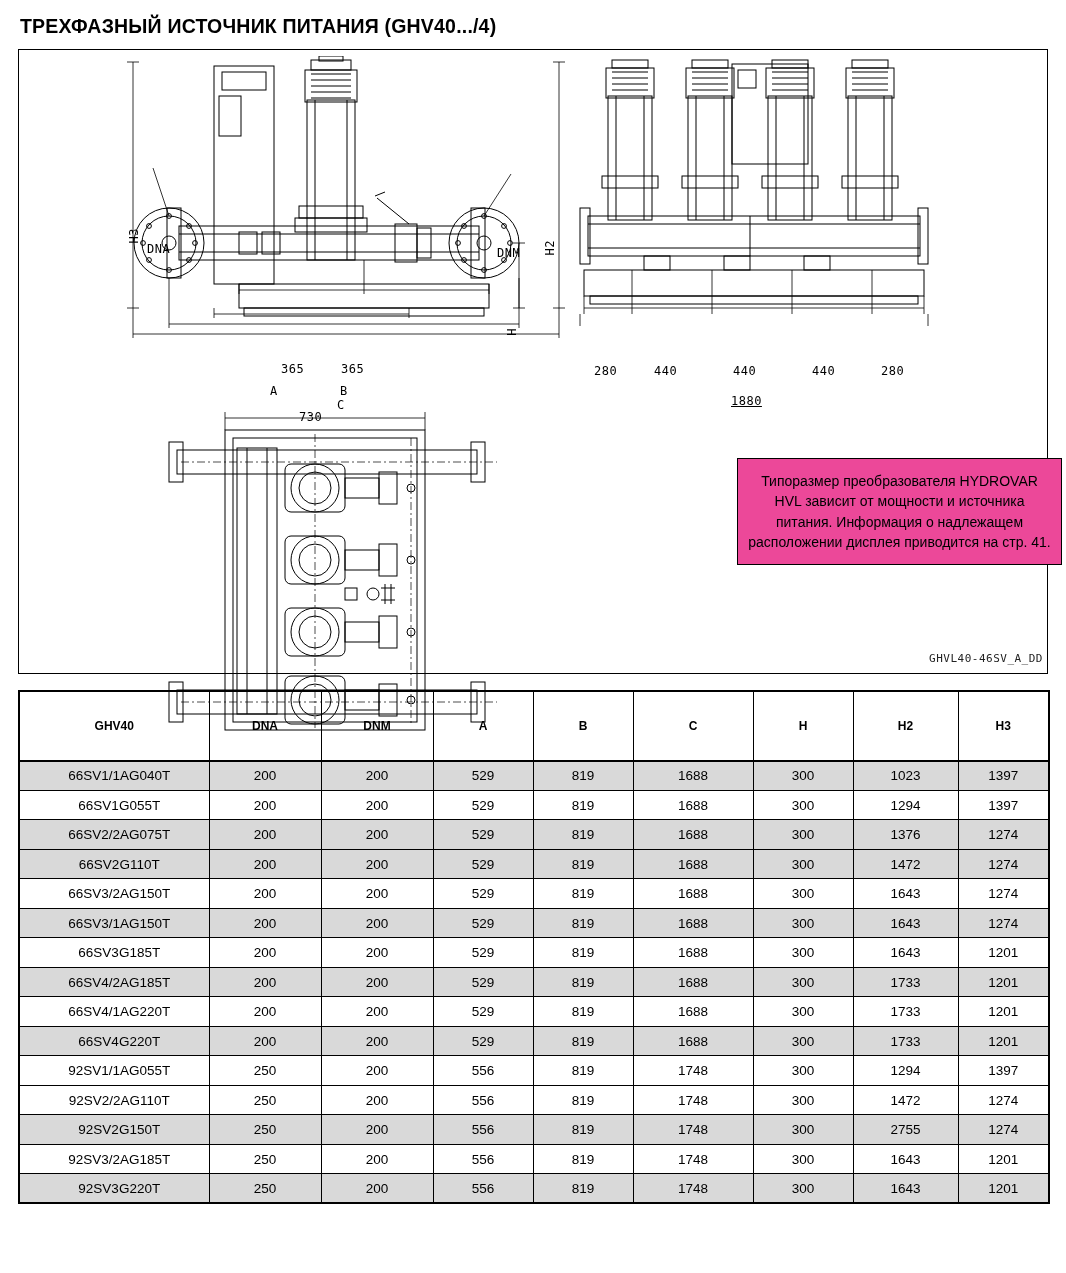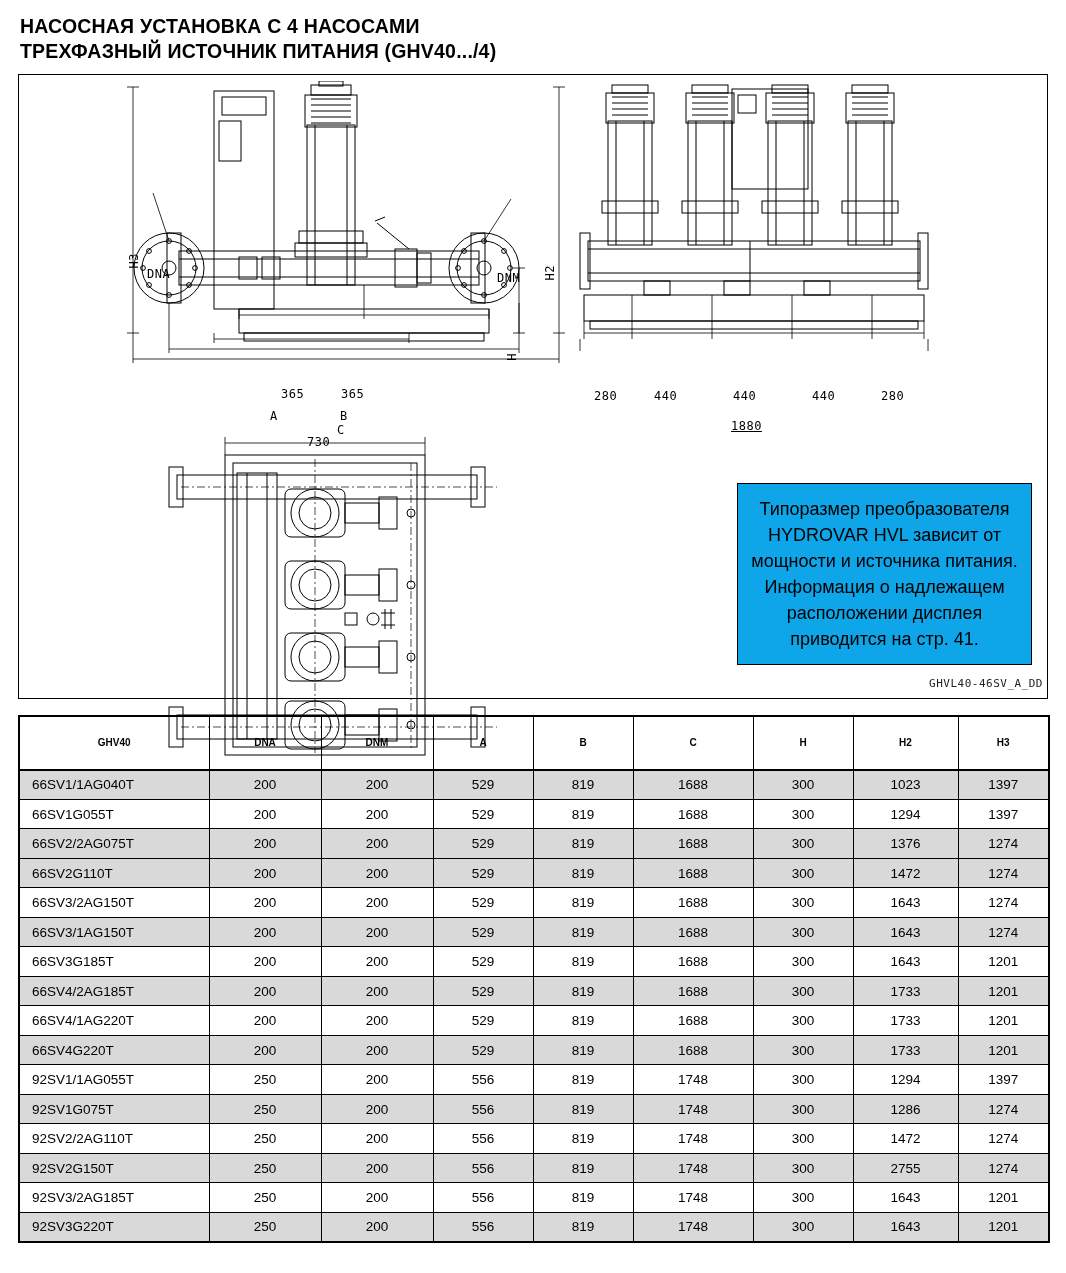--- a/index.html
+++ b/index.html
@@ -48,27 +48,27 @@
   }
   .dim-label.vert {
     writing-mode: vertical-rl;
     transform: rotate(180deg);
   }
   svg { display: block; }
   .note-box {
     position: absolute;
     left: 718px;
     top: 408px;
-    width: 295px;
+    width: 325px;
     border: 1px solid #000;
     padding: 12px 10px;
     text-align: center;
-    font-size: 18px;
+    font-size: 14px;
     line-height: 1.45;
-    background: #0ea5e9;
+    background: #ec4899;
   }
   .dwg-code {
     position: absolute;
     right: 4px;
     bottom: 8px;
     font-family: "DejaVu Sans Mono", monospace;
     font-size: 11px;
     color: #222;
     letter-spacing: .5px;
   }
@@ -82,47 +82,46 @@
   }
   table.spec th, table.spec td {
     border: 1px solid #000;
     font-size: 13.5px;
     text-align: center;
     height: 29.5px;
     padding: 0 2px;
     font-weight: normal;
   }
   table.spec thead th {
-    height: 54px;
+    height: 70px;
     font-weight: bold;
-    font-size: 10px;
+    font-size: 12px;
     border-bottom: 2px solid #000;
   }
   table.spec tbody td:first-child {
-    text-align: left;
+    text-align: center;
     padding-left: 12px;
   }
   table.spec tbody tr.alt td { background: #d9d9d9; }
   col.c0 { width: 190px; }
   col.c1 { width: 112px; }
   col.c2 { width: 112px; }
   col.c3 { width: 100px; }
   col.c4 { width: 100px; }
   col.c5 { width: 120px; }
   col.c6 { width: 100px; }
   col.c7 { width: 105px; }
   col.c8 { width: 91px; }
 </style>
 </head>
 <body>
 
 <div class="page">
 
   <h1 class="title">
-    <span class="l1">НАСОСНАЯ УСТАНОВКА С 4 НАСОСАМИ</span>
     <span class="l2">ТРЕХФАЗНЫЙ ИСТОЧНИК ПИТАНИЯ (GHV40.../4)</span>
   </h1>
 
   <div class="drawing">
 
     <svg width="530" height="290" viewBox="0 0 530 290" style="position:absolute;left:100px;top:6px;">
       <g fill="none" stroke="#000" stroke-width="1">
 
         <rect x="120" y="228" width="250" height="24"></rect>
         <rect x="125" y="252" width="240" height="8"></rect>
@@ -395,21 +394,21 @@
         <line x1="244" y1="30" x2="244" y2="318"></line>
       </g>
       <g stroke="#000" stroke-width="0.8" fill="none">
 
         <line x1="58" y1="22" x2="58" y2="4"></line>
         <line x1="258" y1="22" x2="258" y2="4"></line>
         <line x1="58" y1="10" x2="258" y2="10"></line>
       </g>
     </svg>
 
-    <div class="dim-label" style="left:288px;top:360px;">730</div>
+    <div class="dim-label" style="left:280px;top:360px;">730</div>
 
     <div class="note-box">
       <span>Типоразмер преобразователя HYDROVAR HVL зависит от мощности и источника питания. Информация о надлежащем расположении дисплея приводится на стр. 41.</span>
     </div>
 
     <div class="dwg-code">GHVL40-46SV_A_DD</div>
   </div>
 
   <table class="spec">
     <colgroup>
@@ -551,31 +550,20 @@
           <td>92SV1/1AG055T</td>
           <td>250</td>
           <td>200</td>
           <td>556</td>
           <td>819</td>
           <td>1748</td>
           <td>300</td>
           <td>1294</td>
           <td>1397</td>
         </tr>
-        <tr class="alt">
-          <td>92SV1G075T</td>
-          <td>250</td>
-          <td>200</td>
-          <td>556</td>
-          <td>819</td>
-          <td>1748</td>
-          <td>300</td>
-          <td>1286</td>
-          <td>1274</td>
-        </tr>
         <tr>
           <td>92SV2/2AG110T</td>
           <td>250</td>
           <td>200</td>
           <td>556</td>
           <td>819</td>
           <td>1748</td>
           <td>300</td>
           <td>1472</td>
           <td>1274</td>

